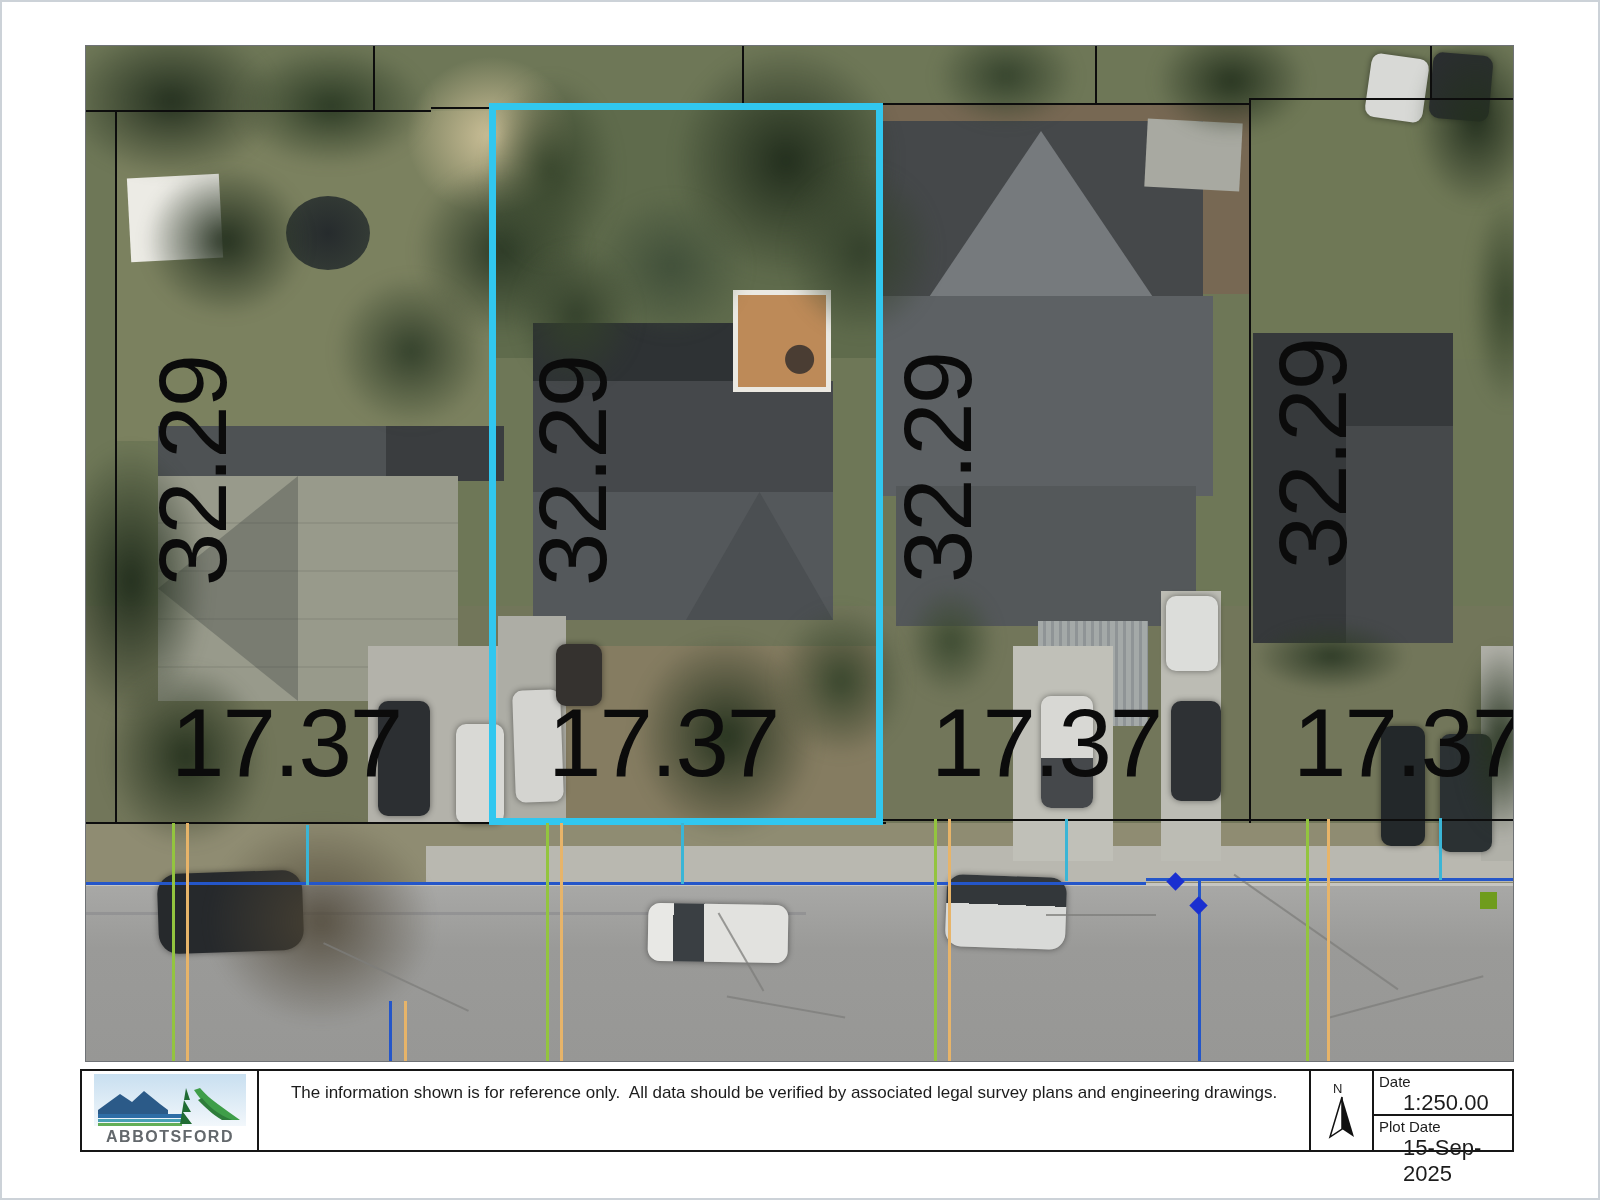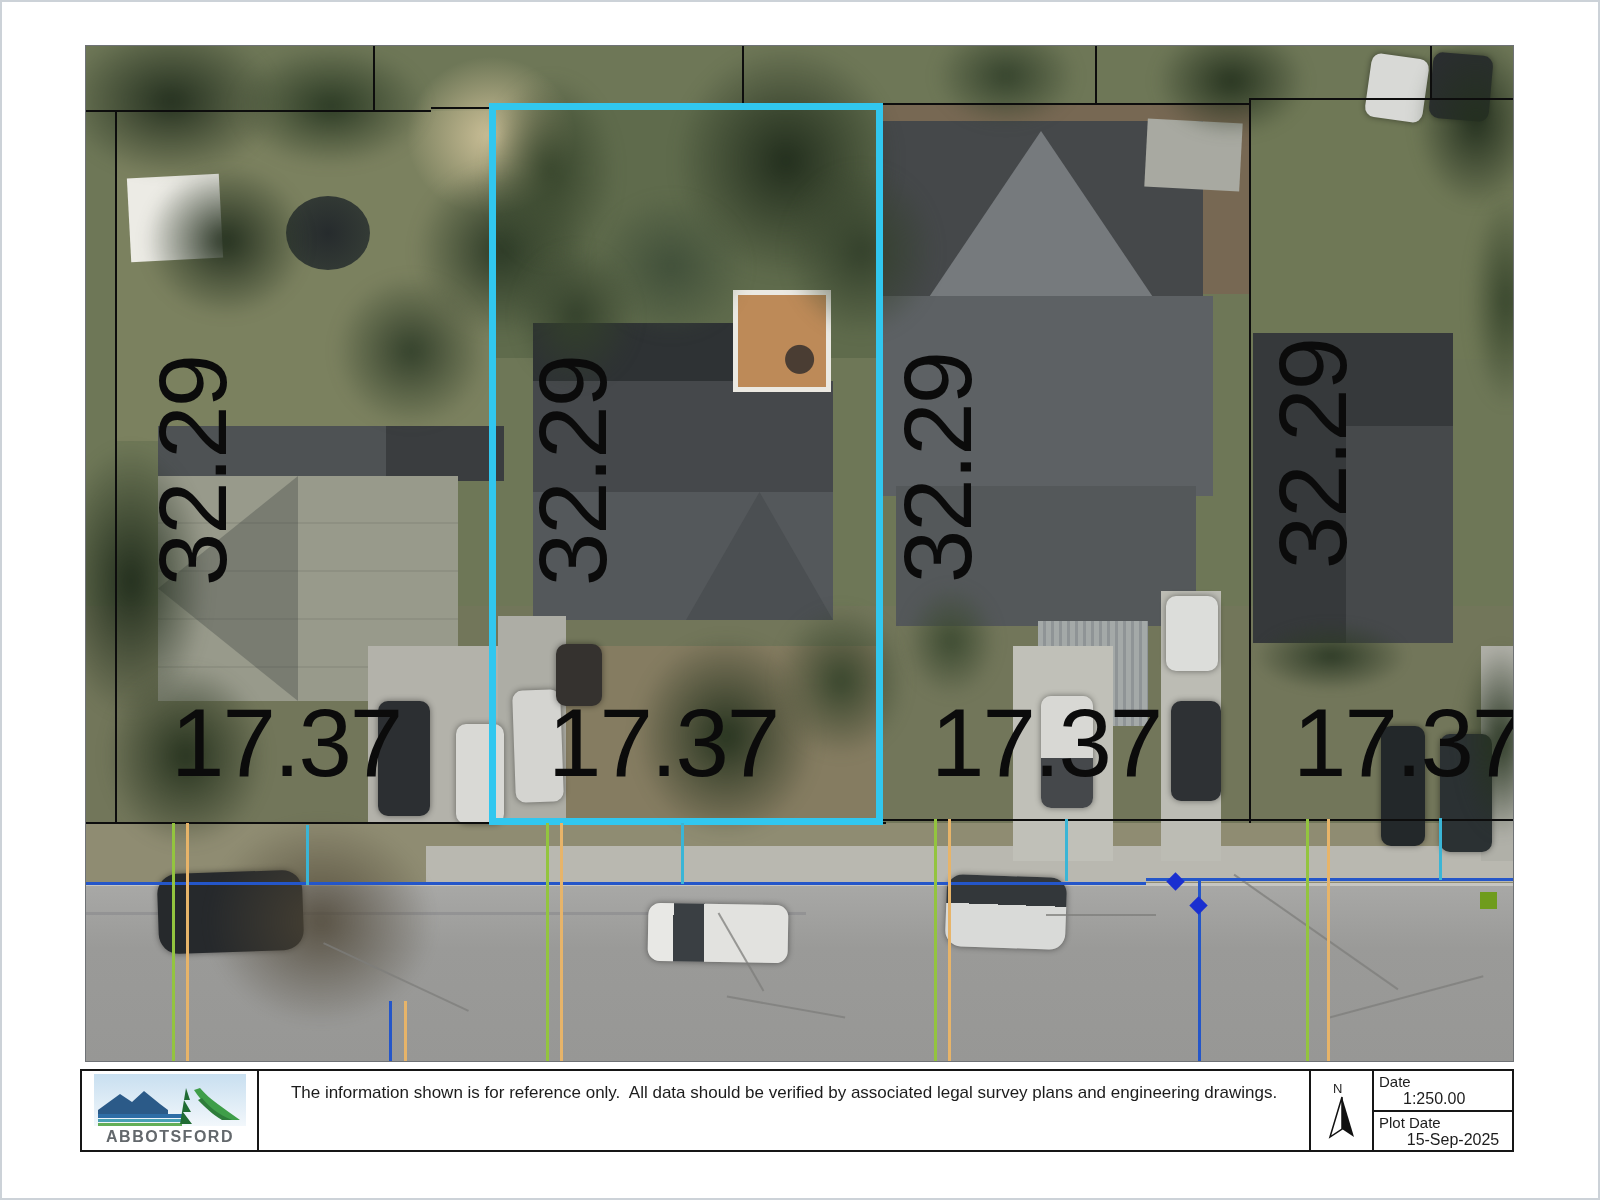--- a/index.html
+++ b/index.html
@@ -28,22 +28,22 @@
   #footer{position:absolute;left:78px;top:1067px;width:1434px;height:83px;border:2px solid #161616;
           display:flex;background:#fff;box-sizing:border-box;}
   #footer .cell{border-right:2px solid #161616;box-sizing:border-box;position:relative;}
   .cell-logo{width:177px;display:flex;align-items:center;justify-content:center;}
   .cell-disclaimer{flex:1;font-size:17px;color:#1c1c1c;text-align:center;padding-top:12px;white-space:pre-wrap;}
   .cell-north{width:63px;display:flex;align-items:center;justify-content:center;}
   .cell-scale{width:138px;border-right:none !important;display:flex;flex-direction:column;}
   .scale-row{height:45px;border-bottom:2px solid #161616;box-sizing:border-box;padding:2px 5px;}
   .plot-row{flex:1;padding:2px 5px;}
   .cell-label{font-size:15px;color:#1c1c1c;}
-  .cell-value{font-size:16px;color:#1c1c1c;padding-left:24px;}
-  .plot-row .cell-value{text-align:center;padding-right:4px;}
+  .cell-value{font-size:22px;color:#1c1c1c;padding-left:24px;}
+  .plot-row .cell-value{text-align:left;padding-right:4px;}
 </style>
 </head>
 <body>
 
 <div class="sheet">
 
   <div id="map">
 
     <div class="patch" style="left:31px;top:65px;width:377px;height:330px;background:#7b815f;"></div>
     <div class="patch" style="left:408px;top:62px;width:385px;height:250px;background:#5f6b4c;"></div>

